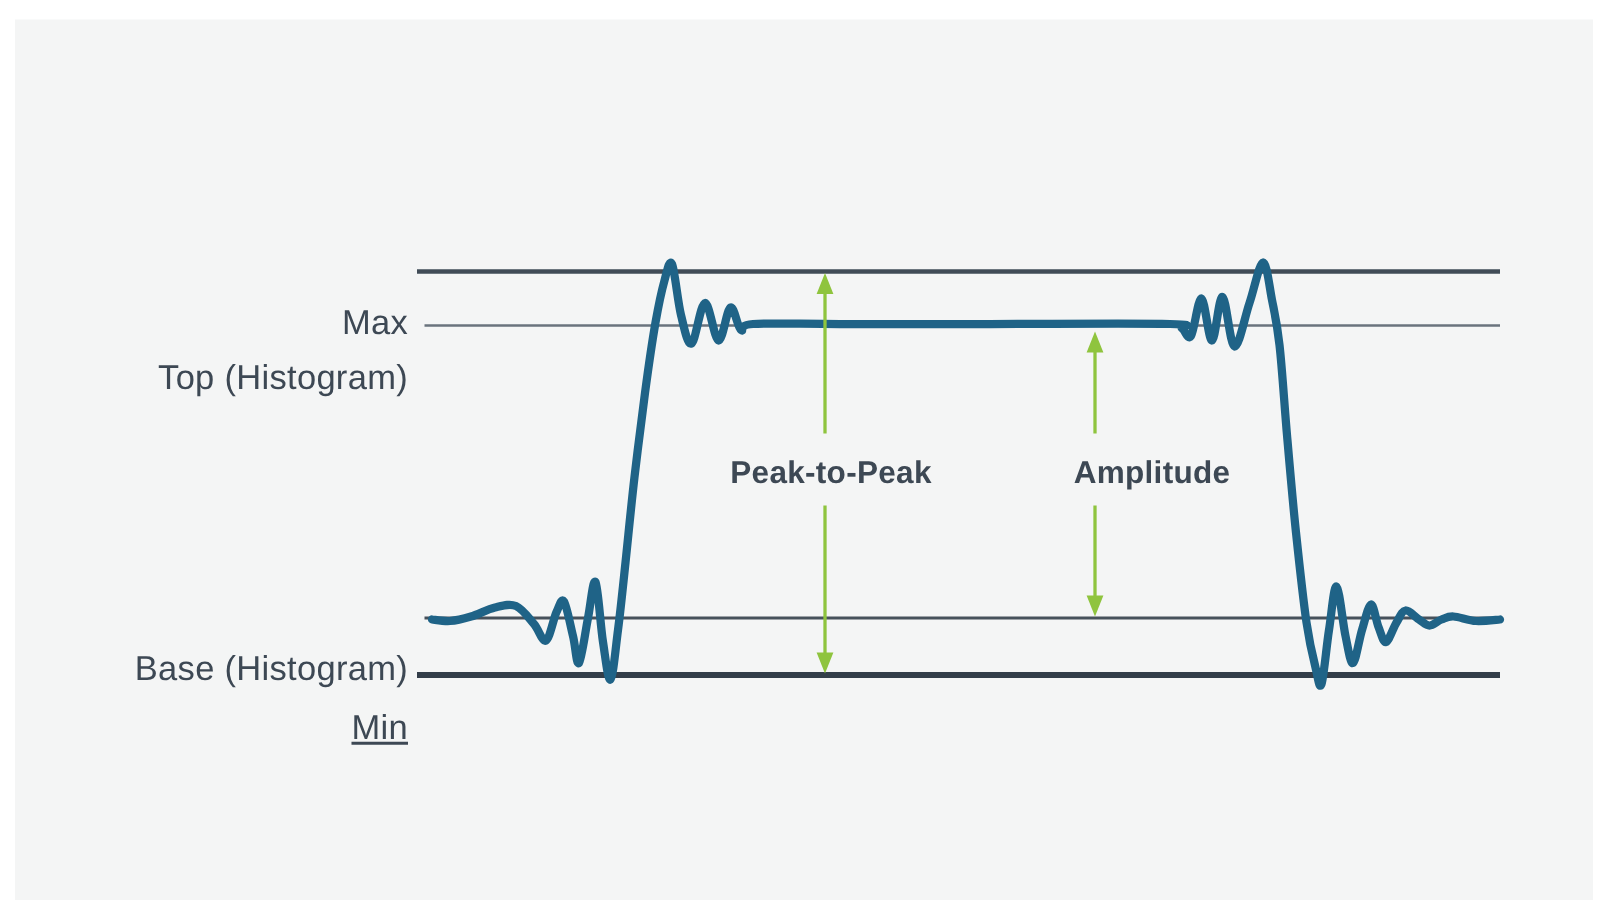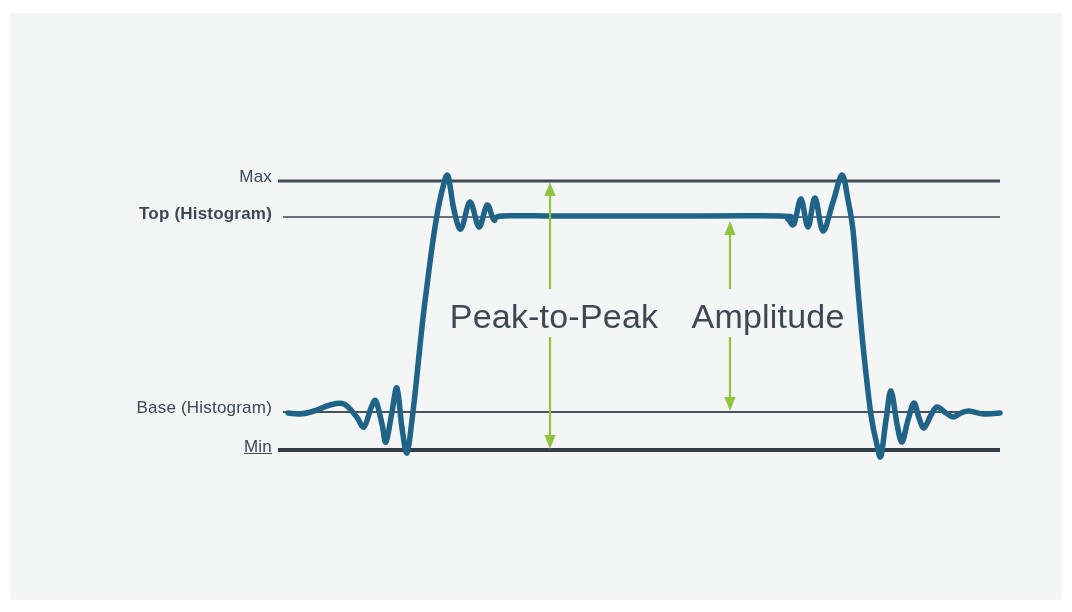--- a/index.html
+++ b/index.html
@@ -47,36 +47,37 @@
   }
   .arrow polygon {
     fill: var(--arrow, #8fc43e);
     stroke: none;
   }
   .level-label {
     position: absolute;
     right: 800px;
     transform: translateY(-50%);
     white-space: nowrap;
-    font-size: 17px;
+    font-size: 23px;
     font-weight: 400;
     color: var(--text, #3d4854);
     letter-spacing: 0.2px;
+    margin-top: 38px;
   }
   .lbl-max  { top: 177px; }
-  .lbl-top  { top: 214px; font-weight: bold; }
+  .lbl-top  { top: 214px; }
   .lbl-base { top: 408px; text-align: center; }
   .lbl-min  { top: 447px; text-decoration: underline; }
   .measure-label {
     position: absolute;
     top: 316px;
     transform: translate(-50%, -50%);
     white-space: nowrap;
-    font-size: 34px;
-    font-weight: 400;
+    font-size: 21px;
+    font-weight: 700;
     color: var(--text, #3d4854);
     letter-spacing: 0.2px;
   }
   .lbl-p2p { left: 554px; }
   .lbl-amp { left: 768px; }
 </style>
 </head>
 <body>
 
 <div class="panel"></div>

